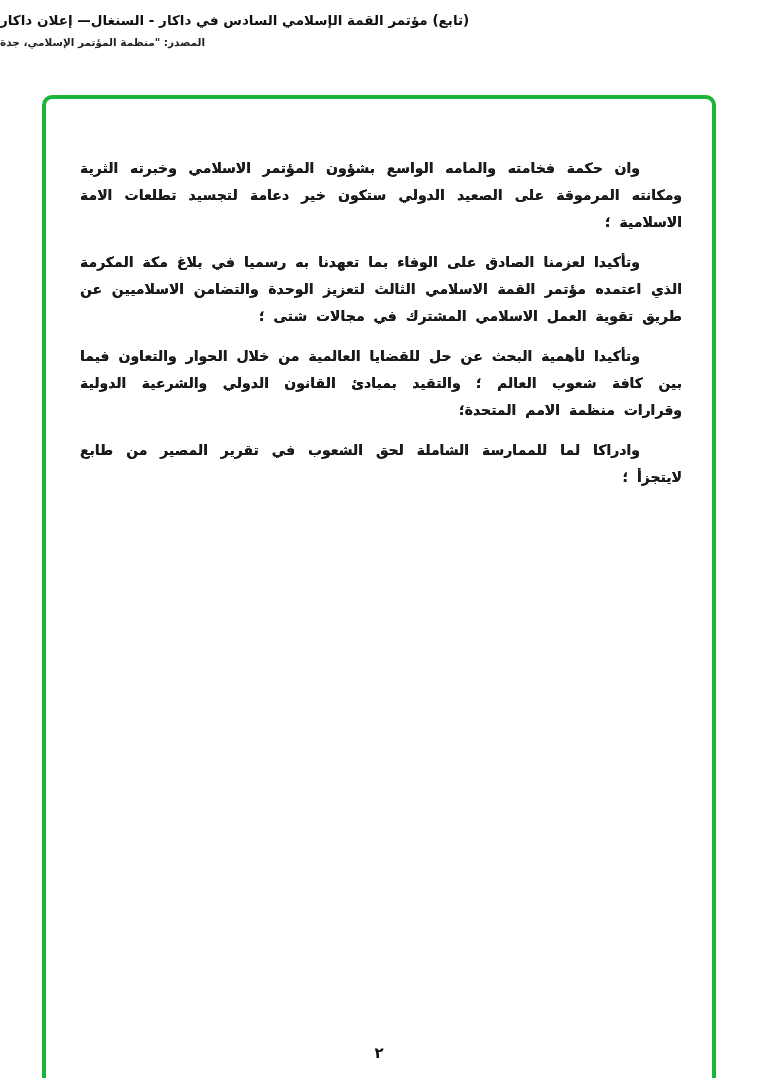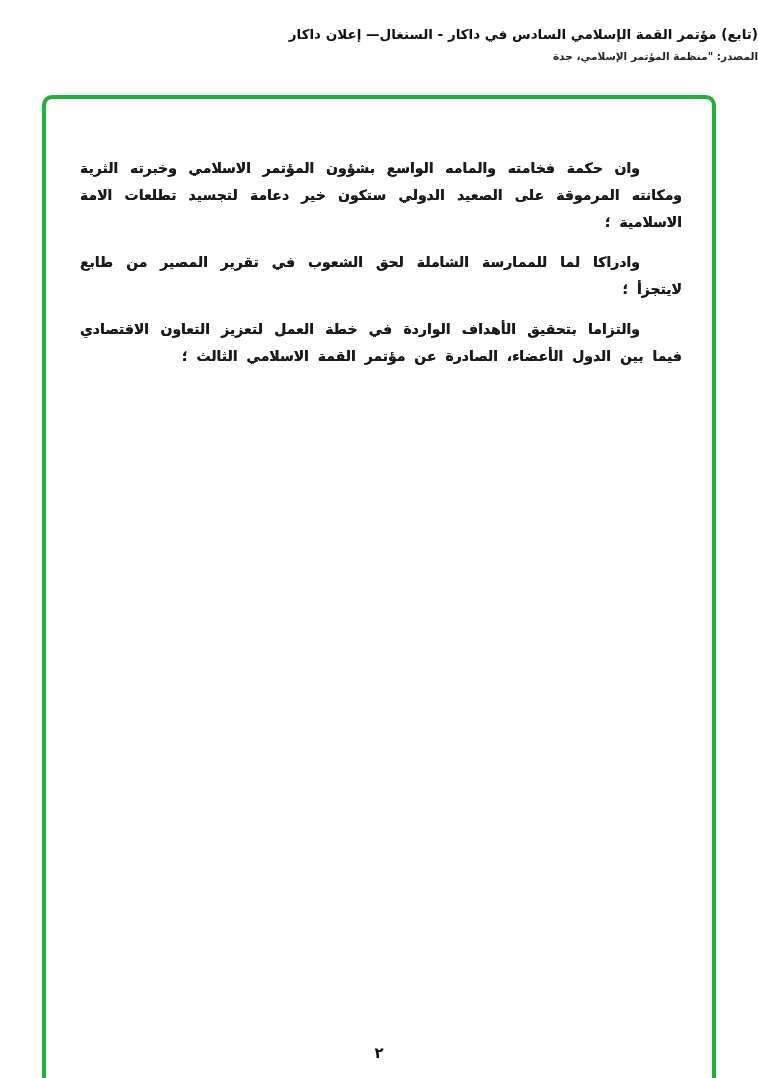--- a/index.html
+++ b/index.html
@@ -12,22 +12,22 @@
     height: 1078px;
     position: relative;
     font-family: "DejaVu Sans", sans-serif;
     color: #161616;
     overflow: hidden;
   }
 
   
   .page-header {
     direction: rtl;
-    text-align: right;
-    padding-top: 26px;
+    text-align: left;
+    padding-top: 12px;
   }
   .page-header .title-line {
     font-size: 13.5px;
     font-weight: bold;
     letter-spacing: 0.2px;
     color: #101010;
   }
   .page-header .source-line {
     font-size: 10.5px;
     font-weight: bold;
@@ -84,18 +84,19 @@
 <body>
 
 <header class="page-header">
   <div class="title-line">(تابع) مؤتمر القمة الإسلامي السادس في داكار - السنغال— إعلان داكار</div>
   <div class="source-line">المصدر: "منظمة المؤتمر الإسلامي، جدة</div>
 </header>
 
 <div class="doc-frame">
   <div class="doc-content">
     <p>وان حكمة فخامته والمامه الواسع بشؤون المؤتمر الاسلامي وخبرته الثرية ومكانته المرموقة على الصعيد الدولي ستكون خير دعامة لتجسيد تطلعات الامة الاسلامية ؛</p>
+    <p>وتأكيدا لعزمنا الصادق على الوفاء بما تعهدنا به رسميا في بلاغ مكة المكرمة الذي اعتمده مؤتمر القمة الاسلامي الثالث لتعزيز الوحدة والتضامن الاسلاميين عن طريق تقوية العمل الاسلامي المشترك في مجالات شتى ؛</p>
+    <p>وتأكيدا لأهمية البحث عن حل للقضايا العالمية من خلال الحوار والتعاون فيما بين كافة شعوب العالم ؛ والتقيد بمبادئ القانون الدولي والشرعية الدولية وقرارات منظمة الامم المتحدة؛</p>
     <p>وادراكا لما للممارسة الشاملة لحق الشعوب في تقرير المصير من طابع لايتجزأ ؛</p>
-    <p>والتزاما بتحقيق الأهداف الواردة في خطة العمل لتعزيز التعاون الاقتصادي فيما بين الدول الأعضاء، الصادرة عن مؤتمر القمة الاسلامي الثالث ؛</p>
   </div>
 </div>
 
 <div class="page-number">٢</div>
 
 </body></html>

